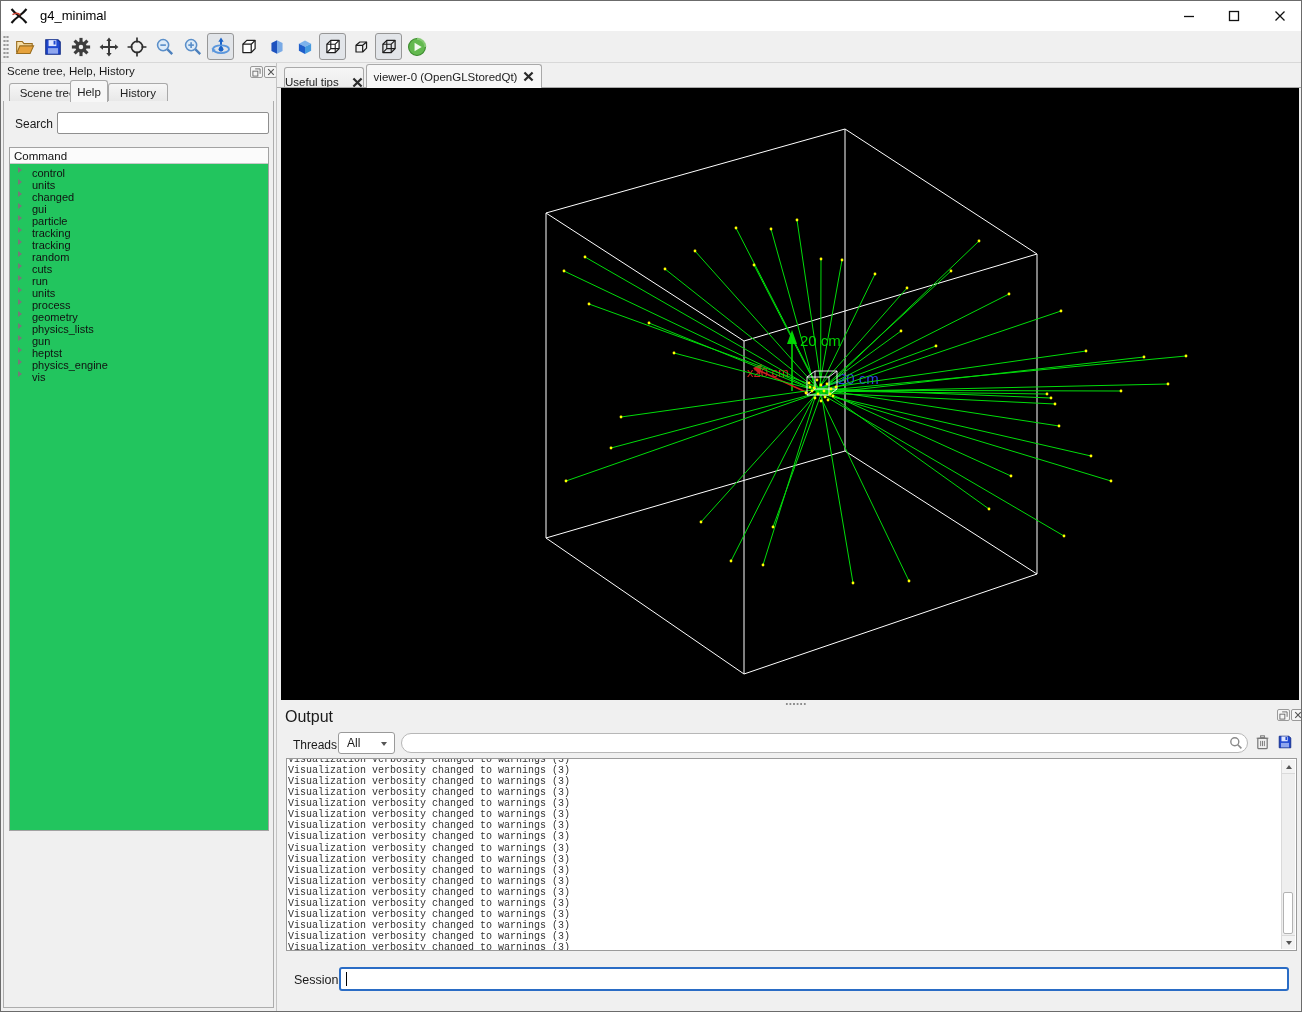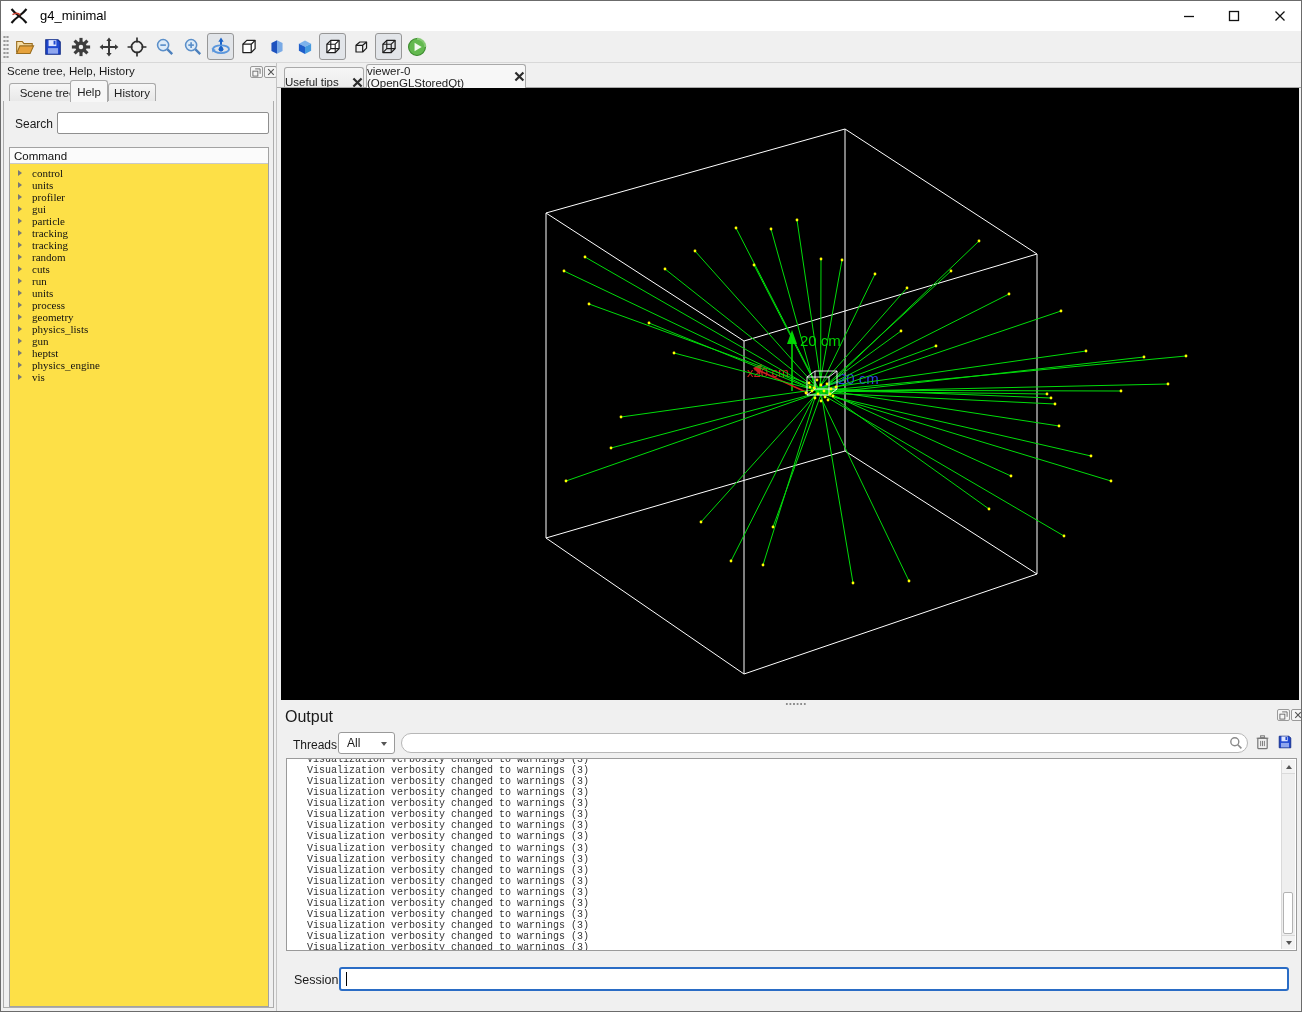--- a/index.html
+++ b/index.html
@@ -22,41 +22,41 @@
   
   .dock-title-left{position:absolute;left:6px;top:64px;font-size:11.5px;}
   .dockbtn{position:absolute;width:13px;height:12px;border:1px solid #9a9a9a;border-radius:2px;background:#f5f5f5;
     display:flex;align-items:center;justify-content:center;box-sizing:border-box;}
   .tab{position:absolute;box-sizing:border-box;border:1px solid #a9a9a9;border-bottom:none;border-radius:3px 3px 0 0;
     background:linear-gradient(#f6f6f6,#e7e7e7);font-size:11.5px;color:#222;display:flex;align-items:center;gap:6px;justify-content:center;}
   .tab.active{background:#f7f7f7;z-index:3;}
   .lpanel{position:absolute;left:2px;top:100px;width:271px;height:907px;border:1px solid #adadad;border-top:none;box-sizing:border-box;background:#f0f0f0;z-index:0;}
   .search-label{position:absolute;left:14px;top:116px;font-size:12px;}
   .search-input{position:absolute;left:56px;top:111px;width:202px;height:20px;border:1px solid #8f8f8f;border-radius:2px;background:#fff;font:12px "Liberation Sans",sans-serif;padding:0 4px;box-sizing:content-box;}
-  .tree{position:absolute;left:8px;top:146px;width:260px;height:860px;background:#fde047;border:1px solid #a2a2a2;box-sizing:border-box;}
+  .tree{position:absolute;left:8px;top:146px;width:260px;height:684px;background:#22c55e;border:1px solid #a2a2a2;box-sizing:border-box;}
   .tree-header{height:15px;background:#fbfbfb;border-bottom:1px solid #c9c9c9;font-size:11.5px;display:flex;align-items:center;padding-left:4px;color:#111;}
-  .tree-row{height:12px;display:flex;align-items:center;font-size:11px;color:#111;font-family:Liberation Serif, serif;}
+  .tree-row{height:12px;display:flex;font-size:11px;color:#111;}
   .tree-body{padding-top:3px;}
   .caret{width:0;height:0;border-left:4px solid #787878;border-top:3.5px solid transparent;border-bottom:3.5px solid transparent;margin-left:8px;margin-right:10px;flex:0 0 auto;}
   
   .vsep{position:absolute;left:275px;top:62px;width:1px;height:950px;background:#c4c4c4;}
   .rtabline{position:absolute;left:276px;top:86px;width:1026px;height:1px;background:#a9a9a9;z-index:1;}
   .viewport{position:absolute;left:280px;top:87px;width:1018px;height:612px;background:#000;}
   .splitter{position:absolute;left:784px;top:701px;width:22px;height:4px;
     background-image:radial-gradient(circle,#8c8c8c 1px,transparent 1.2px);background-size:3.6px 4px;}
   
   .output-title{position:absolute;left:284px;top:707px;font-size:16px;}
   .threads-label{position:absolute;left:292px;top:737px;font-size:12px;}
   .combo{position:absolute;left:337px;top:731px;width:57px;height:22px;background:#fff;border:1px solid #9a9a9a;border-radius:3px;box-sizing:border-box;font-size:12px;display:flex;align-items:center;padding-left:8px;}
   .combo-caret{position:absolute;right:7px;top:9px;width:0;height:0;border-top:4px solid #555;border-left:3.5px solid transparent;border-right:3.5px solid transparent;}
   .pill{position:absolute;left:400px;top:732px;width:847px;height:20px;box-sizing:border-box;border:1px solid #b7b7b7;border-radius:10px;background:#fff;font:12px "Liberation Sans",sans-serif;padding:0 26px 0 10px;}
   .pill-mag{position:absolute;left:1228px;top:735px;width:14px;height:14px;}
   .obtn{position:absolute;display:flex;align-items:center;justify-content:center;}
   .log{position:absolute;left:285px;top:757px;width:1011px;height:193px;background:#fff;border:1px solid #9a9a9a;box-sizing:border-box;overflow:hidden;}
-  .log-lines{margin-top:-5px;padding-left:20px;font-family:"Liberation Mono",monospace;font-size:10px;line-height:11.06px;color:#333;}
+  .log-lines{margin-top:-5px;padding-left:1px;font-family:"Liberation Mono",monospace;font-size:10px;line-height:11.06px;color:#333;}
   .log-line{white-space:pre;}
   .sb{position:absolute;top:1px;right:1px;bottom:1px;width:14px;background:#efefef;border-left:1px solid #dadada;box-sizing:border-box;}
   .sb-up,.sb-down{position:absolute;left:0;width:13px;height:13px;background:#f3f3f3;display:flex;align-items:center;justify-content:center;}
   .sb-up{top:0;border-bottom:1px solid #dadada;}
   .sb-down{bottom:0;border-top:1px solid #dadada;}
   .arr-up{width:0;height:0;border-bottom:4px solid #555;border-left:3.5px solid transparent;border-right:3.5px solid transparent;}
   .arr-down{width:0;height:0;border-top:4px solid #555;border-left:3.5px solid transparent;border-right:3.5px solid transparent;}
   .sb-thumb{position:absolute;left:1px;top:132px;width:10px;height:42px;background:#fff;border:1px solid #b3b3b3;border-radius:2px;box-sizing:border-box;}
   .session-label{position:absolute;left:293px;top:972px;font-size:12.5px;}
   .session-input{position:absolute;left:338px;top:966px;width:950px;height:24px;box-sizing:border-box;border:2px solid #2a6cc5;border-radius:3px;background:#fff;font:12px "Liberation Sans",sans-serif;padding:0 4px;}
@@ -220,42 +220,42 @@
         <path d="M1.5 1.5l7 7M8.5 1.5l-7 7" stroke="#555" stroke-width="1.4"></path>
       </svg>
   </span>
 
   <div class="tab" style="left:8px;top:82px;width:77px;height:19px;">
     <span>Scene tree</span>
   </div>
   <div class="tab active" style="left:69px;top:79px;width:38px;height:22px;">
     <span>Help</span>
   </div>
-  <div class="tab" style="left:107px;top:82px;width:48px;height:19px;">
+  <div class="tab" style="left:107px;top:82px;width:60px;height:19px;">
     <span>History</span>
   </div>
   <div class="lpanel"></div>
 
   <span class="search-label">Search :</span>
   <input class="search-input" value="" style="">
 
   <div class="tree">
     <div class="tree-header">Command</div>
     <div class="tree-body">
         <div class="tree-row">
           <span class="caret"></span>
           <span>control</span>
         </div>
         <div class="tree-row">
           <span class="caret"></span>
           <span>units</span>
         </div>
         <div class="tree-row">
           <span class="caret"></span>
-          <span>profiler</span>
+          <span>changed</span>
         </div>
         <div class="tree-row">
           <span class="caret"></span>
           <span>gui</span>
         </div>
         <div class="tree-row">
           <span class="caret"></span>
           <span>particle</span>
         </div>
         <div class="tree-row">
@@ -314,21 +314,21 @@
   </div>
 
   <div class="vsep"></div>
   <div class="rtabline"></div>
   <div class="tab" style="left:283px;top:66px;width:80px;height:29px;justify-content:space-between;">
     <span>Useful tips</span>
     <svg width="11" height="11" viewBox="0 0 10 10">
         <path d="M1.3 1.3 L8.7 8.7 M8.7 1.3 L1.3 8.7" stroke="#2b2b2b" stroke-width="2"></path>
       </svg>
   </div>
-  <div class="tab active" style="left:365px;top:63px;width:160px;height:24px;">
+  <div class="tab active" style="left:365px;top:63px;width:176px;height:24px;">
     <span>viewer-0 (OpenGLStoredQt)</span>
     <svg width="11" height="11" viewBox="0 0 10 10">
         <path d="M1.3 1.3 L8.7 8.7 M8.7 1.3 L1.3 8.7" stroke="#2b2b2b" stroke-width="2"></path>
       </svg>
   </div>
 
   <div class="viewport">
     <svg width="1018" height="612" viewBox="0 0 1018 612">
         <line x1="564" y1="41" x2="756" y2="166" stroke="#ffffff" stroke-width="1"></line>
         <line x1="756" y1="166" x2="756" y2="486" stroke="#ffffff" stroke-width="1"></line>

